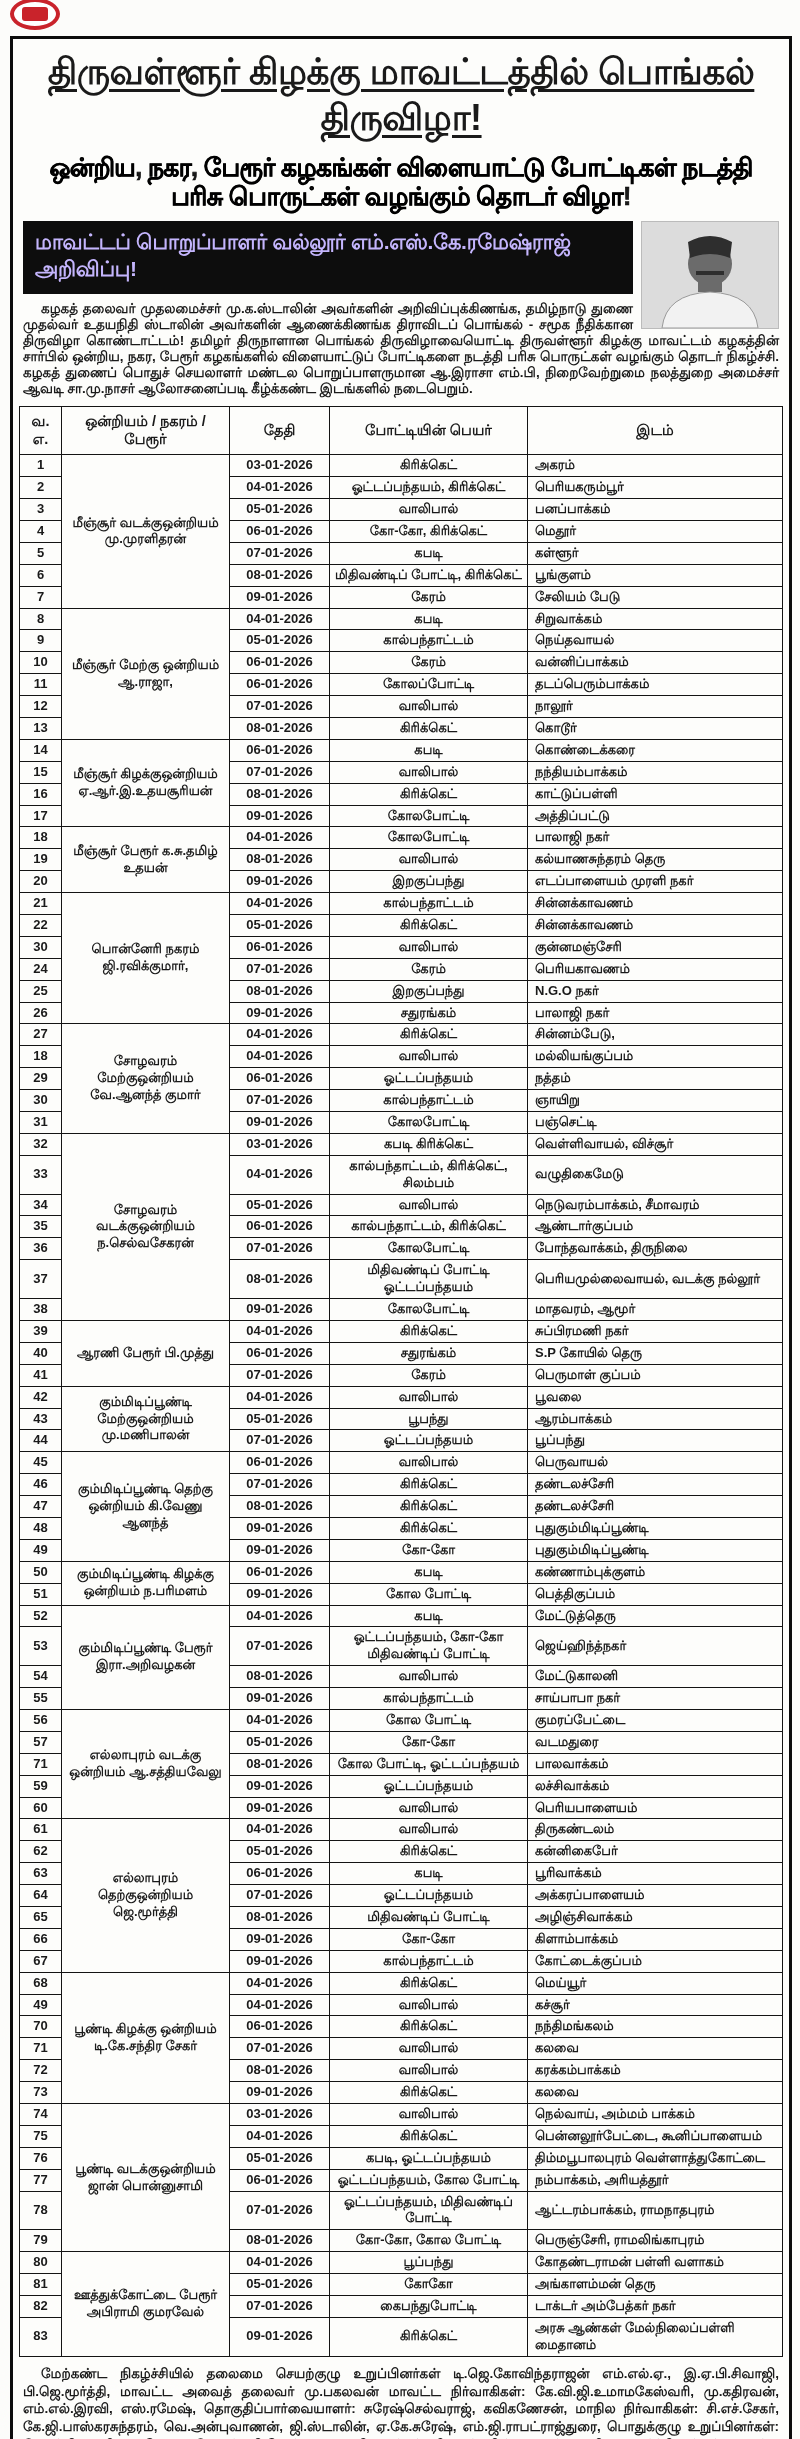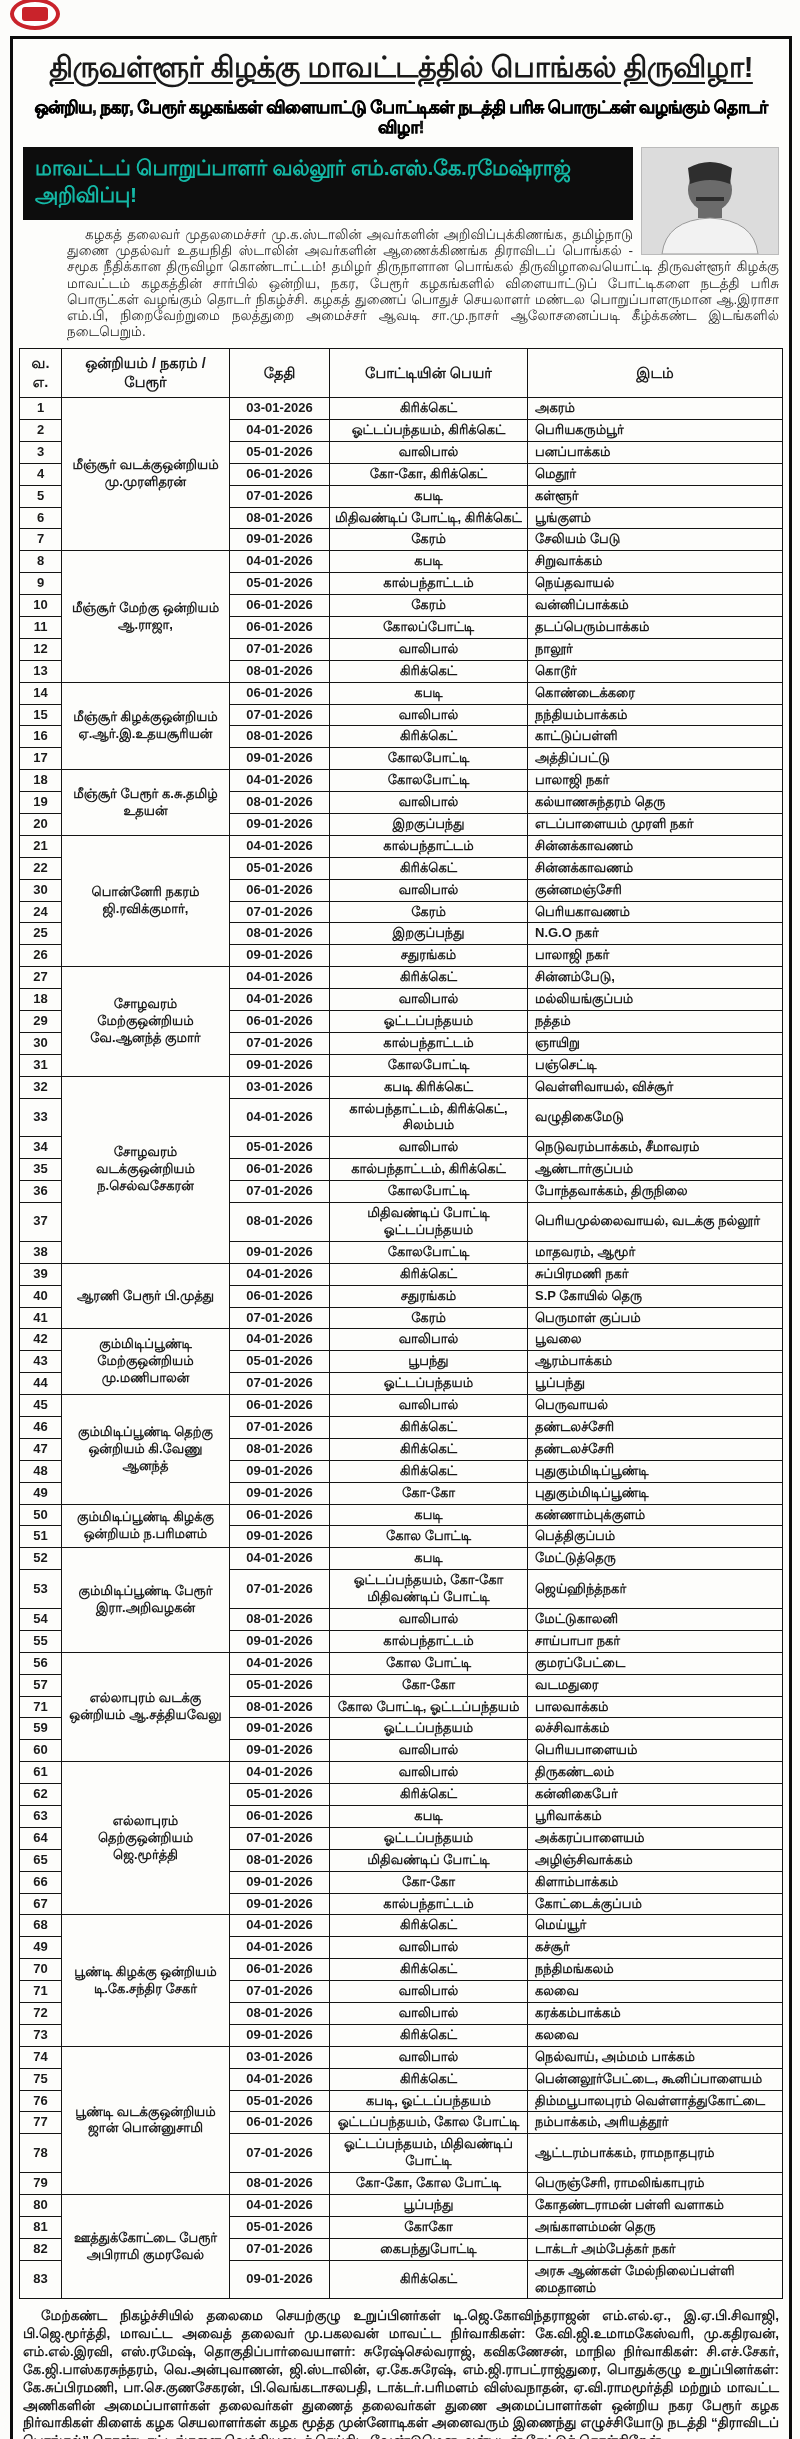--- a/index.html
+++ b/index.html
@@ -6,30 +6,30 @@
   body {
     width:800px; background:#f3f3f1; color:#1a1a1a;
     font-family:"Liberation Sans","DejaVu Sans",sans-serif;
   }
   .page { position:relative; width:800px; min-height:2439px; background:#fcfcfa; padding:2px 0 0 0; }
   .logo { position:absolute; top:-2px; left:10px; width:50px; height:32px;
     border:4px solid #c9232b; border-radius:50%; background:#fff;
     display:flex; align-items:center; justify-content:center; overflow:hidden; }
   .logo-inner { width:26px; height:14px; background:#c9232b; border-radius:3px; }
   .frame { position:relative; margin:34px 8px 0 10px; border:3px solid #0c0c0c; background:#fdfdfb; padding:6px 6px 10px 6px; }
-  h1.title { text-align:center; font-size:29px; font-weight:bold; letter-spacing:-0.5px;
+  h1.title { text-align:center; font-size:36px; font-weight:bold; letter-spacing:-0.5px;
     text-decoration:underline; text-underline-offset:5px; margin:6px 2px 10px 2px; }
-  .subtitle { text-align:center; font-size:17px; font-weight:900; letter-spacing:-0.6px;
+  .subtitle { text-align:center; font-size:25px; font-weight:900; letter-spacing:-0.6px;
     line-height:1.15; margin:0 2px 10px 2px; -webkit-text-stroke:0.6px #000; }
   .intro-wrap { margin:2px 4px 8px 4px; }
   .photo { float:right; width:138px; height:108px; margin:0 0 4px 8px; background:#e9e9e9;
     border:1px solid #bbb; }
-  .black-bar { overflow:hidden; background:#0d0d0d; color:#14b8a6; font-size:21px; font-weight:bold;
+  .black-bar { overflow:hidden; background:#0d0d0d; color:#c4b5fd; font-size:21px; font-weight:bold;
     padding:9px 10px 10px 12px; letter-spacing:-0.3px; margin-bottom:7px; }
-  .intro { font-size:13.5px; font-weight:400; line-height:1.2; text-align:justify; text-indent:18px;margin-left:44px; }
+  .intro { font-size:13.5px; font-weight:700; line-height:1.2; text-align:justify; text-indent:18px; }
   table.schedule { width:100%; border-collapse:collapse; table-layout:fixed; margin:4px 0 8px 0;padding-left:12px; }
   .schedule th, .schedule td { border:1.6px solid #141414; padding:2px 4px; font-size:13px;
     font-weight:600; line-height:1.3; text-align:center; word-wrap:break-word; }
   .schedule th { font-size:14.5px; font-weight:bold; padding:5px 2px; }
   .col-no { width:42px; } .col-union { width:168px; } .col-date { width:100px; }
   .col-event { width:198px; } .col-venue { width:auto; }
   .schedule td.venue { text-align:left; padding-left:7px; }
   .schedule td.group-cell { font-weight:bold; }
   .footer-para, .footer-note { font-size:13.5px; font-weight:600; line-height:1.32;
     text-align:justify; text-indent:18px; margin:4px 4px 6px 4px; }

